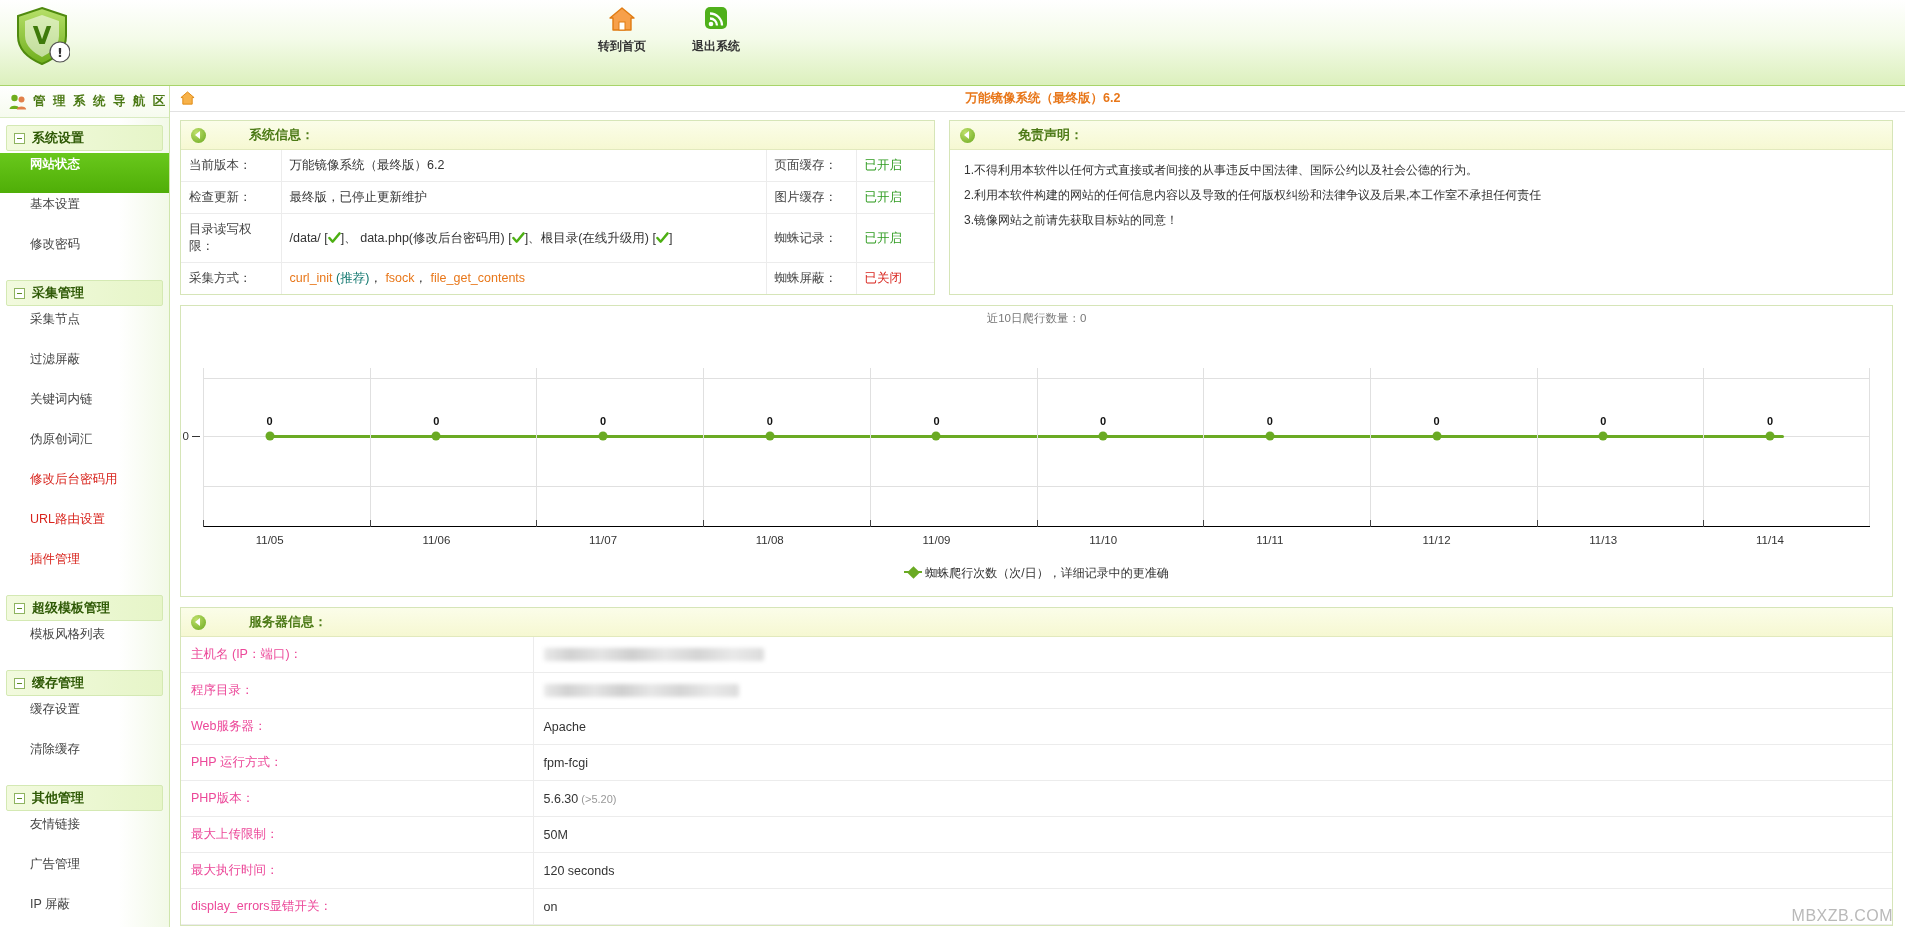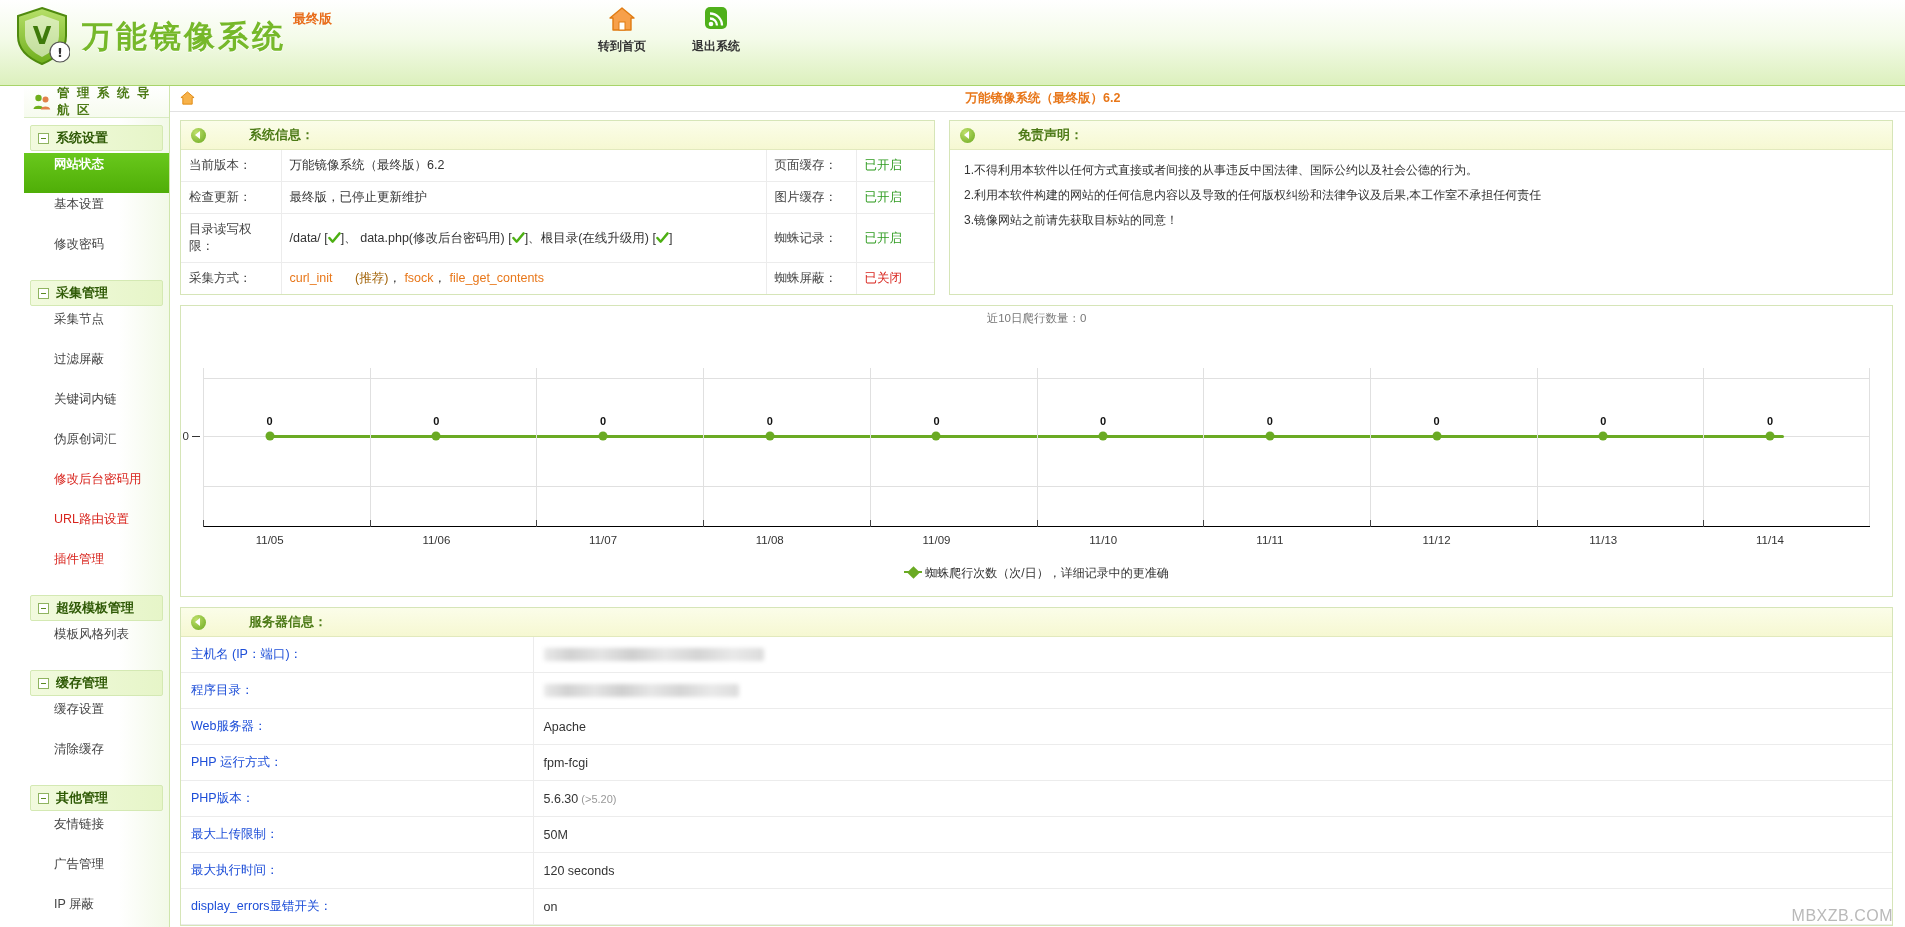--- a/index.html
+++ b/index.html
@@ -77,21 +77,20 @@
   
   #wrap { display: flex; height: 841px; }
 
   
   #sidebar {
     width: 170px;
     flex: 0 0 170px;
     background: linear-gradient(to right, #ffffff 0%, #ffffff 70%, #f2f9e7 100%);
     border-right: 1px solid #cfe5ac;
     padding-bottom: 20px;
-    padding-left: 24px;
   }
   #sidebar-head {
     height: 32px;
     display: flex;
     align-items: center;
     padding-left: 8px;
     border-bottom: 1px solid #d9ebc2;
     background: linear-gradient(to bottom,#ffffff,#f6fbee);
   }
   #sidebar-head .uicon { width: 20px; height: 20px; margin-right: 5px; }
@@ -213,21 +212,21 @@
   }
   table.info tr:last-child td { border-bottom: none; }
   td.lbl { width: 100px; color: #444; border-right: 1px solid #ececec; padding-left: 10px;}
   td.val { color: #333; }
   td.lbl2 { width: 90px; color: #444; border-left: 1px solid #ececec; border-right:1px solid #ececec; text-align: left; padding-left: 10px;}
   td.val2 { width: 78px; padding-left: 10px; }
   .ok { color: #2f9b20; }
   .off { color: #d8241d; }
   .red { color: #d8241d; }
   .link { color: #e8771a; text-decoration: none; }
-  .glink { color: #a16207; margin-left: 19px; }
+  .glink { color: #0f766e; }
   .muted { color: #999; font-size: 11px; }
   .tick {
     display: inline-block;
     width: 13px; height: 12px;
     vertical-align: -2px;
   }
 
   #disclaimer-body { padding: 12px 14px 10px 14px; }
   #disclaimer-body p {
     margin: 0 0 9px 0;
@@ -334,21 +333,21 @@
   #server-panel { margin: 10px 12px 0 10px; border: 1px solid #d6e5b8; }
   table.server { width: 100%; border-collapse: collapse; }
   table.server td {
     border-bottom: 1px solid #ececec;
     padding: 9px 8px;
     font-size: 12.5px;
     height: 34px;
   }
   table.server td.k {
     width: 352px;
-    color: #1d4ed8;
+    color: #ec4899;
     padding-left: 10px;
     border-right: 1px solid #ececec;
   }
   table.server td.v { color: #333; padding-left: 10px; }
   .blur {
     display: inline-block;
     height: 13px;
     border-radius: 2px;
     background: linear-gradient(90deg,#e9e9e9 0%, #d2d2d2 12%, #e4e4e4 26%, #cfcfcf 40%, #e6e6e6 55%, #d5d5d5 70%, #e9e9e9 86%, #dcdcdc 100%);
     filter: blur(2.2px);
@@ -375,24 +374,20 @@
             <stop offset="0" stop-color="#b7e06a"></stop>
             <stop offset="1" stop-color="#6fae1c"></stop>
           </linearGradient>
         </defs>
         <path d="M28 2 L52 10 L52 30 C52 44 40 53 28 58 C16 53 4 44 4 30 L4 10 Z" fill="url(#shg)" stroke="#4f8a0e" stroke-width="2"></path>
         <path d="M28 9 L45 15 L45 30 C45 40 36 47 28 51 C20 47 11 40 11 30 L11 15 Z" fill="#ffffff" opacity="0.55"></path>
         <text x="28" y="38" font-size="24" font-weight="bold" fill="#3f7a0b" text-anchor="middle" font-family="DejaVu Sans, sans-serif">V</text>
         <circle cx="46" cy="46" r="10" fill="#ffffff" stroke="#555" stroke-width="1.2"></circle>
         <text x="46" y="51" font-size="13" font-weight="bold" fill="#333" text-anchor="middle" font-family="DejaVu Sans, sans-serif">!</text>
       </svg>
-    </div>
-    <div id="logo-text">
-      <span id="logo-title">万能镜像系统</span>
-      <span id="logo-badge">最终版</span>
     </div>
   </div>
 
   <div id="header-nav">
     <a class="hnav" href="#">
       <span class="ico">
         <svg width="28" height="26" viewBox="0 0 28 26">
           <path d="M14 2 L26 12 L23 12 L23 24 L5 24 L5 12 L2 12 Z" fill="#f7a04a" stroke="#e07b12" stroke-width="1.4" stroke-linejoin="round"></path>
           <rect x="11" y="16" width="6" height="8" fill="#fff" stroke="#e07b12" stroke-width="1"></rect>
         </svg>

